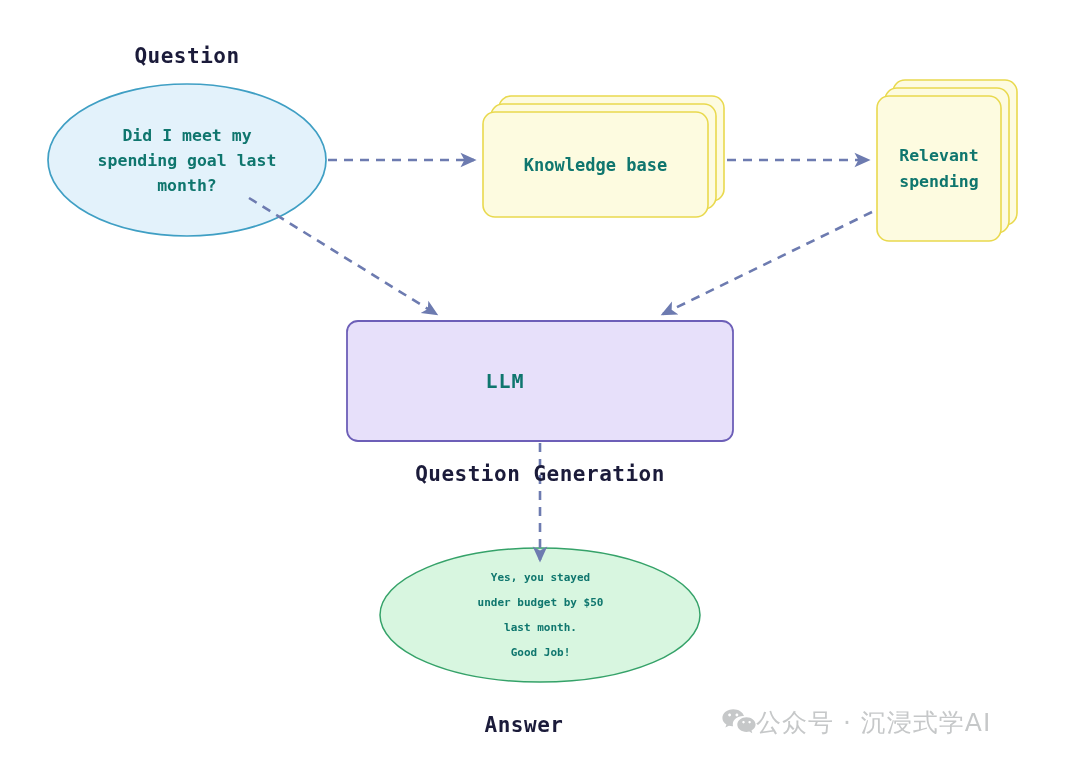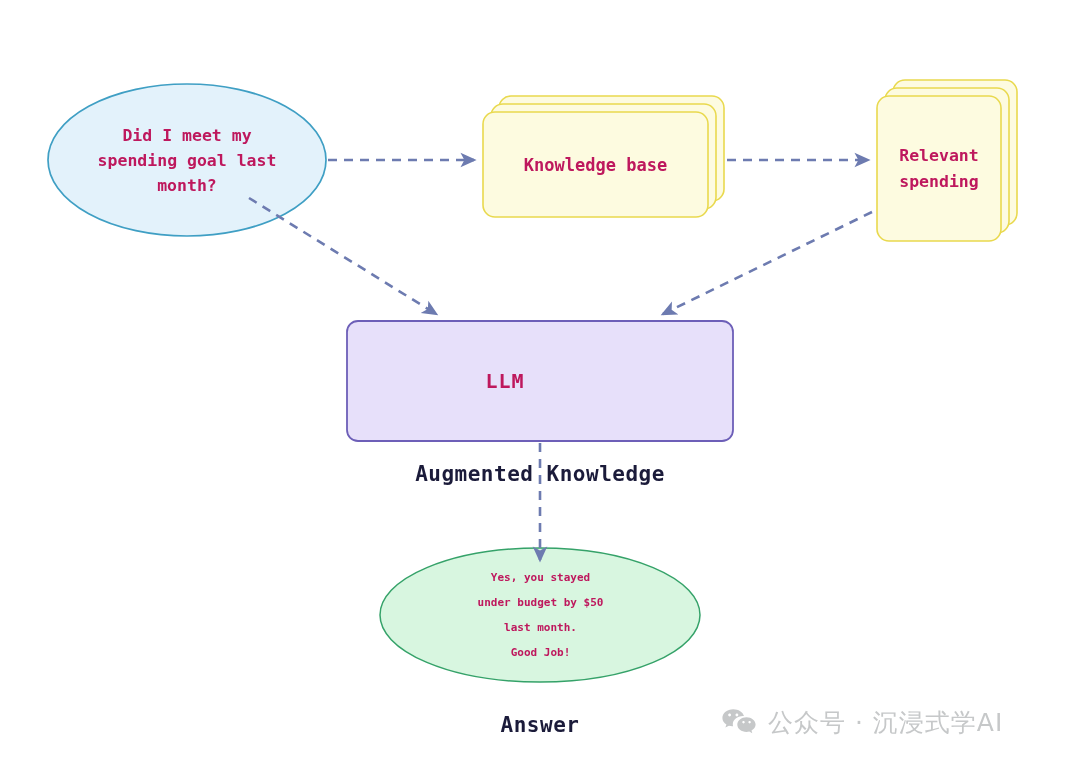--- a/index.html
+++ b/index.html
@@ -23,21 +23,21 @@
     top: 0;
     width: 1080px;
     height: 776px;
   }
   .node-text {
     position: absolute;
     display: flex;
     align-items: center;
     justify-content: center;
     text-align: center;
-    color: #be185d;
+    color: #0f766e;
     font-family: "DejaVu Sans Mono", "Liberation Mono", monospace;
     white-space: pre-line;
     pointer-events: none;
   }
   .caption {
     position: absolute;
     text-align: center;
     color: #1b1b3a;
     font-family: "DejaVu Sans Mono", "Liberation Mono", monospace;
     font-size: 21px;
@@ -65,28 +65,27 @@
   #llm-body {
     left: 347px; top: 321px; width: 316px; height: 120px;
     font-size: 20px; font-weight: 700; letter-spacing: 1px;
   }
   #augmented-label { left: 340px; top: 462px; width: 400px; }
   
   #answer-body {
     left: 388px; top: 550px; width: 305px; height: 130px;
     font-size: 11px; line-height: 25px; font-weight: 700;
   }
-  #answer-label { left: 390px; top: 713px; width: 300px; }
+  #answer-label { left: 374px; top: 713px; width: 300px; }
   
   #watermark {
     position: absolute;
     left: 722px; top: 708px;
     display: flex;
     align-items: center;
-    gap: 12px;
     color: #c6c8c9;
     font-family: "DejaVu Sans", "Liberation Sans", sans-serif;
     font-size: 25px;
     letter-spacing: 1px;
     white-space: nowrap;
   }
   #watermark .wm-text { line-height: 1; }
 </style>
 </head>
 <body>
@@ -122,33 +121,34 @@
 
     <path d="M 727 160 L 868 160" fill="none" stroke="#6d7bb0" stroke-width="2.6" stroke-dasharray="9 7" marker-end="url(#arrowhead)"></path>
 
     <path d="M 249 198 L 436 314" fill="none" stroke="#6d7bb0" stroke-width="2.6" stroke-dasharray="9 7" marker-end="url(#arrowhead)"></path>
 
     <path d="M 872 212 L 663 314" fill="none" stroke="#6d7bb0" stroke-width="2.6" stroke-dasharray="9 7" marker-end="url(#arrowhead)"></path>
 
     <path d="M 540 443 L 540 560" fill="none" stroke="#6d7bb0" stroke-width="2.6" stroke-dasharray="9 7" marker-end="url(#arrowhead)"></path>
   </svg>
 
+  <div class="caption" id="question-label">Question</div>
 
   <div class="node-text" id="question-body">Did I meet my
 spending goal last
 month?</div>
 
   <div class="node-text" id="kb-body">Knowledge base</div>
 
   <div class="node-text" id="rk-body">Relevant
 spending</div>
 
   <div class="node-text" id="llm-body">LLM</div>
 
-  <div class="caption" id="augmented-label">Augmented Knowledge</div>
+  <div class="caption" id="augmented-label">Question Generation</div>
 
   <div class="node-text" id="answer-body">Yes, you stayed
 under budget by $50
 last month.
 Good Job!</div>
 
   <div class="caption" id="answer-label">Answer</div>
 
   <div id="watermark">
     <svg width="34" height="28" viewBox="0 0 34 28" xmlns="http://www.w3.org/2000/svg">

